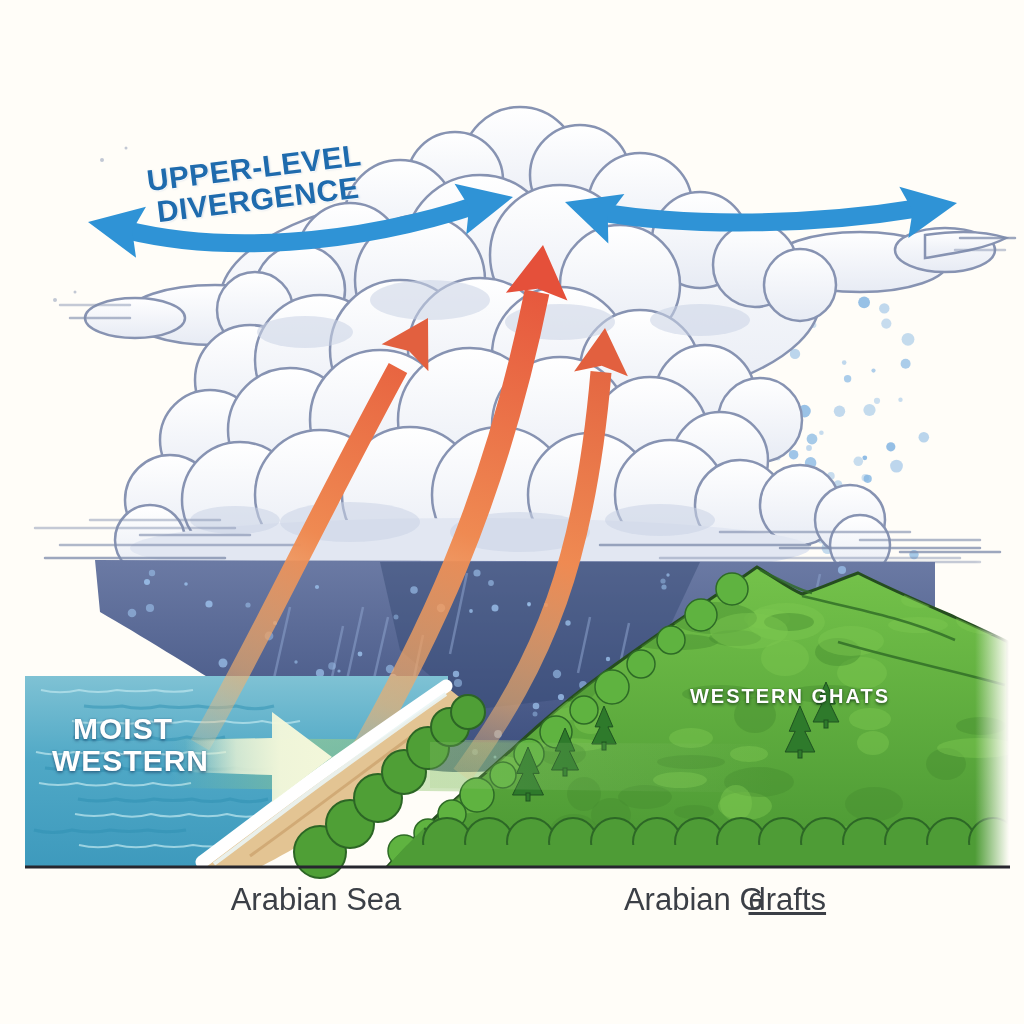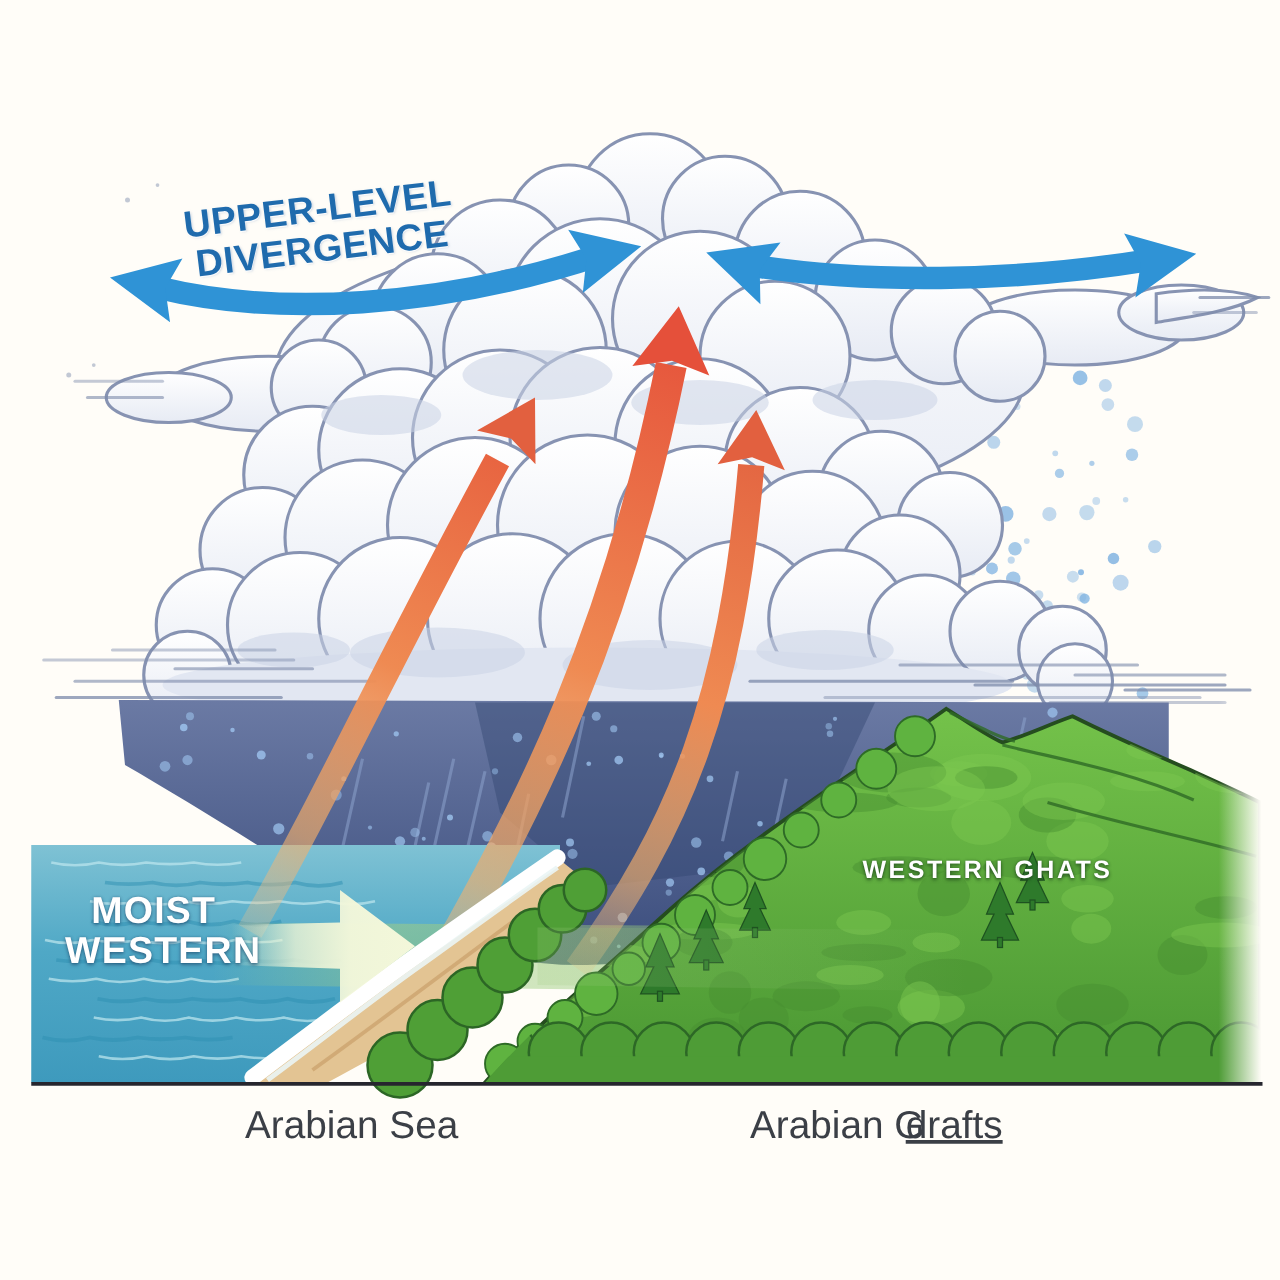--- a/index.html
+++ b/index.html
@@ -9,21 +9,21 @@
   .stage svg{position:absolute;left:0;top:0;}
   .label{position:absolute;font-weight:800;line-height:1.08;text-align:center;}
   .label-upper{left:138px;top:152px;width:236px;font-size:30px;color:#1F6BAD;
     transform:rotate(-7deg);letter-spacing:.5px;
     text-shadow:0 1px 0 rgba(255,255,255,.85),1px 1px 2px rgba(120,150,190,.35);}
   .label-moist{left:52px;top:713px;width:142px;font-size:30px;color:#FFFFFF;
     letter-spacing:1px;text-shadow:0 2px 3px rgba(35,75,110,.6),0 0 2px rgba(35,75,110,.5);}
   .label-ghats{left:660px;top:686px;width:260px;font-size:20px;color:#FFFFFF;
     letter-spacing:2px;text-shadow:0 2px 3px rgba(25,60,25,.65),0 0 2px rgba(25,60,25,.5);}
   .caption{position:absolute;top:882px;font-size:31px;font-weight:400;color:#3B3F46;
-    text-align:left;white-space:nowrap;}
+    text-align:center;white-space:nowrap;}
   .caption-sea{left:196px;width:240px;}
   .caption-land{left:600px;width:250px;}
   .cap-part2{margin-left:-15px;text-decoration:underline;}
 </style>
 </head>
 <body>
 
 <div class="stage">
 
 <svg id="scene" width="1024" height="1024" viewBox="0 0 1024 1024">

